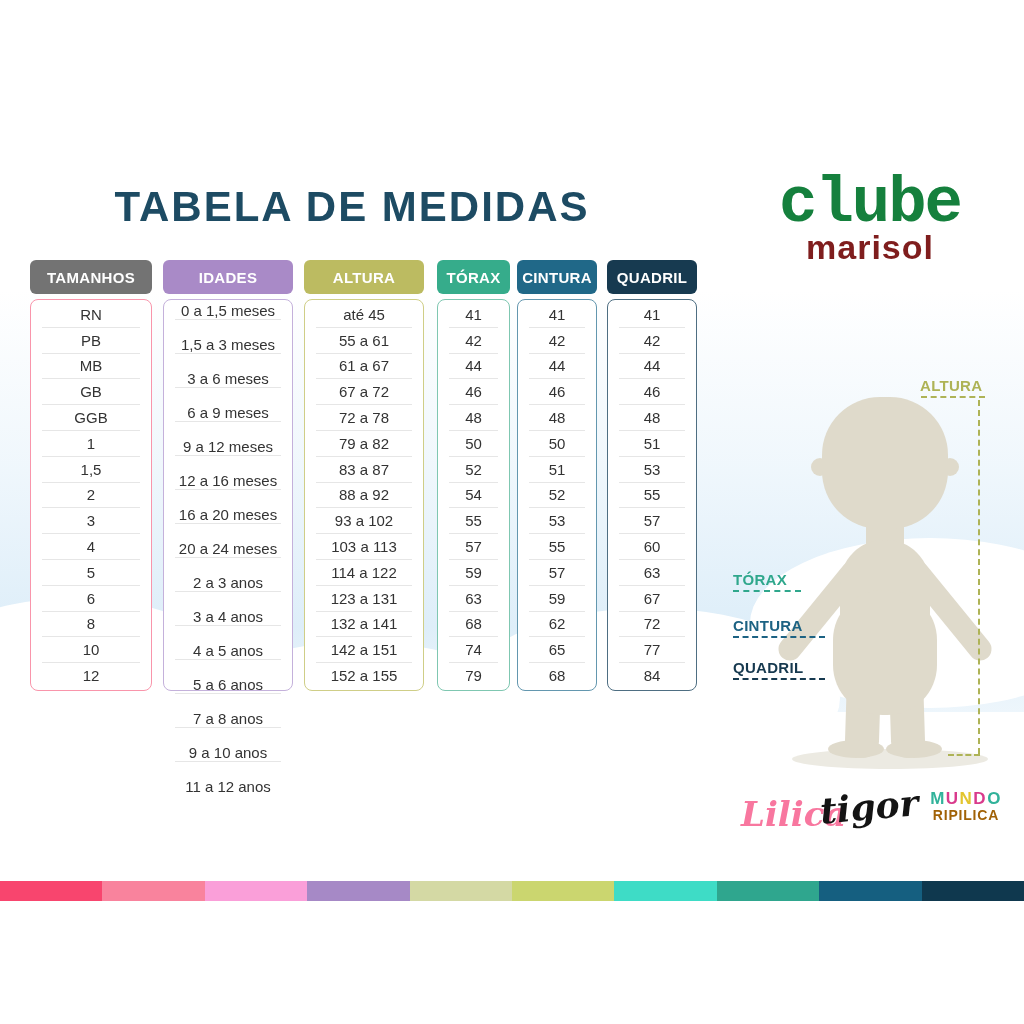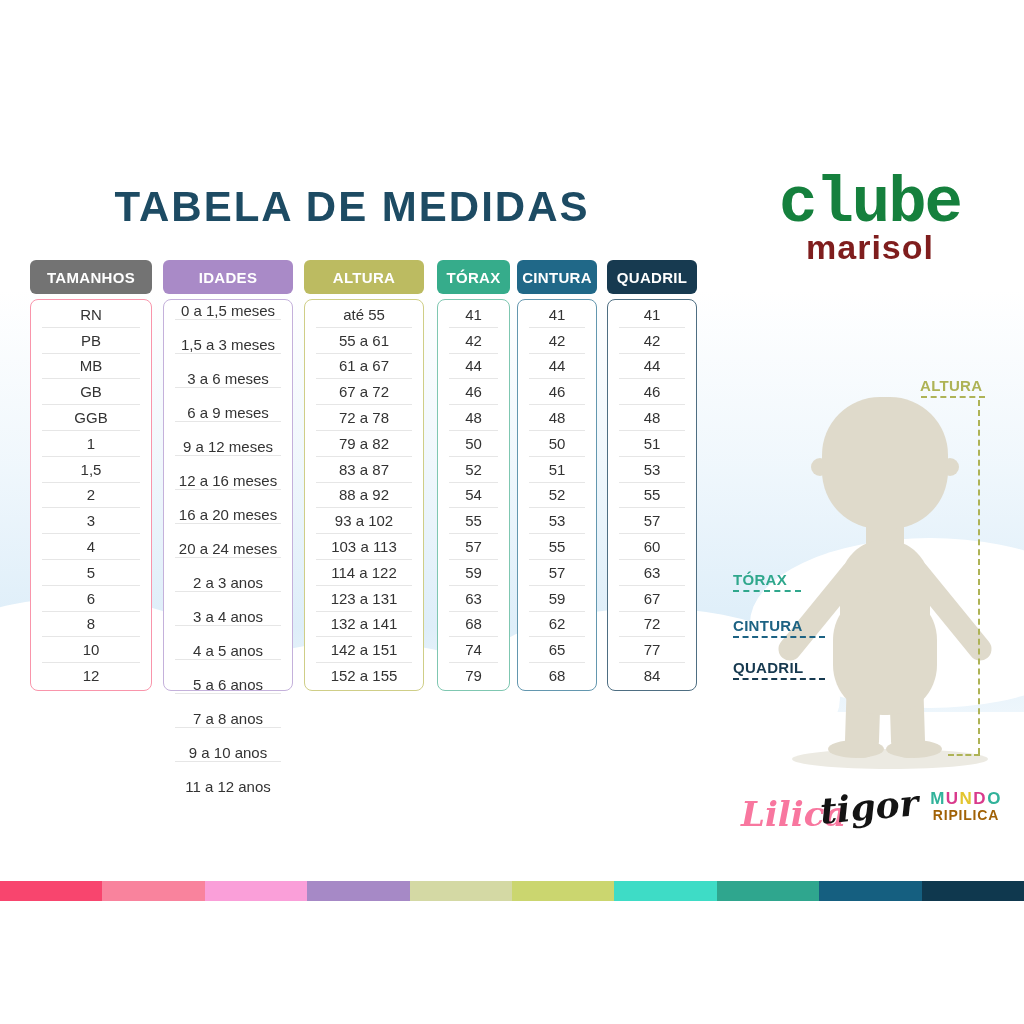--- a/index.html
+++ b/index.html
@@ -141,21 +141,21 @@
         <div class="cell">2 a 3 anos</div>
         <div class="cell">3 a 4 anos</div>
         <div class="cell">4 a 5 anos</div>
         <div class="cell">5 a 6 anos</div>
         <div class="cell">7 a 8 anos</div>
         <div class="cell">9 a 10 anos</div>
         <div class="cell last">11 a 12 anos</div>
       </div>
       <div class="col-header col2" style="background: rgb(188, 187, 97);">ALTURA</div>
       <div class="col-body col2" style="border-color: rgb(207, 206, 135);">
-        <div class="cell">até 55</div>
+        <div class="cell">até 45</div>
         <div class="cell">55 a 61</div>
         <div class="cell">61 a 67</div>
         <div class="cell">67 a 72</div>
         <div class="cell">72 a 78</div>
         <div class="cell">79 a 82</div>
         <div class="cell">83 a 87</div>
         <div class="cell">88 a 92</div>
         <div class="cell">93 a 102</div>
         <div class="cell">103 a 113</div>
         <div class="cell">114 a 122</div>

